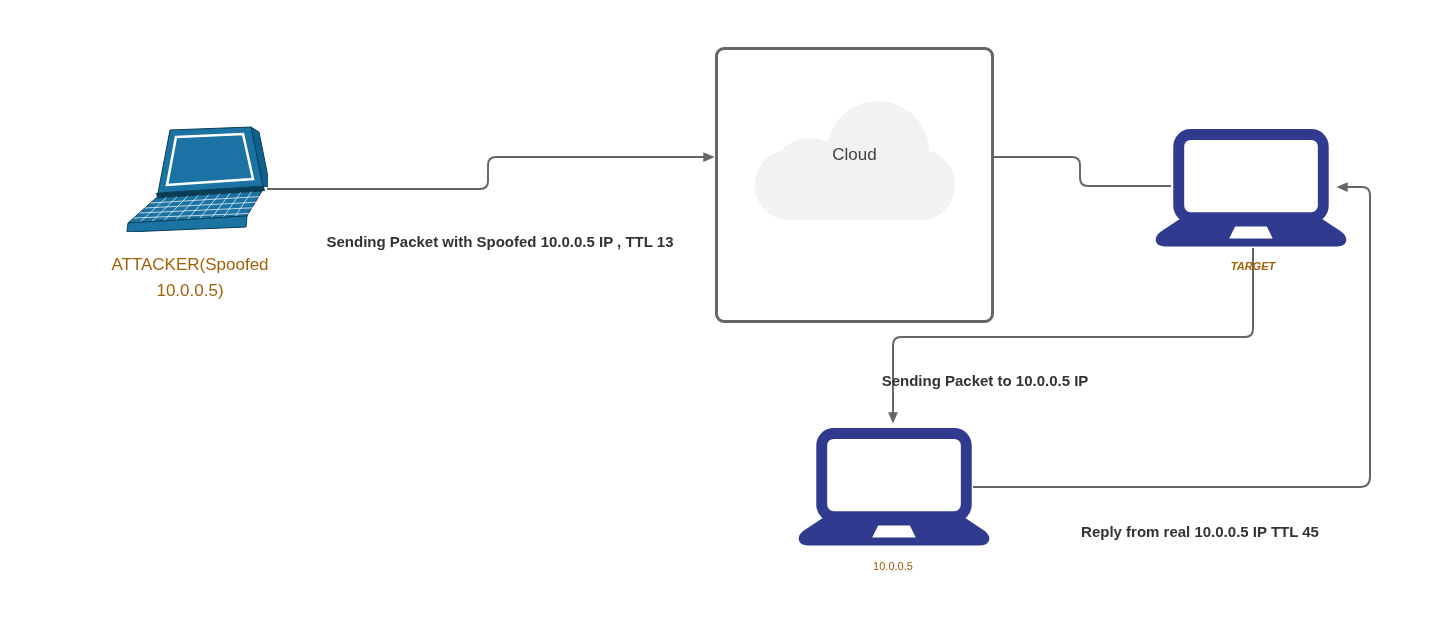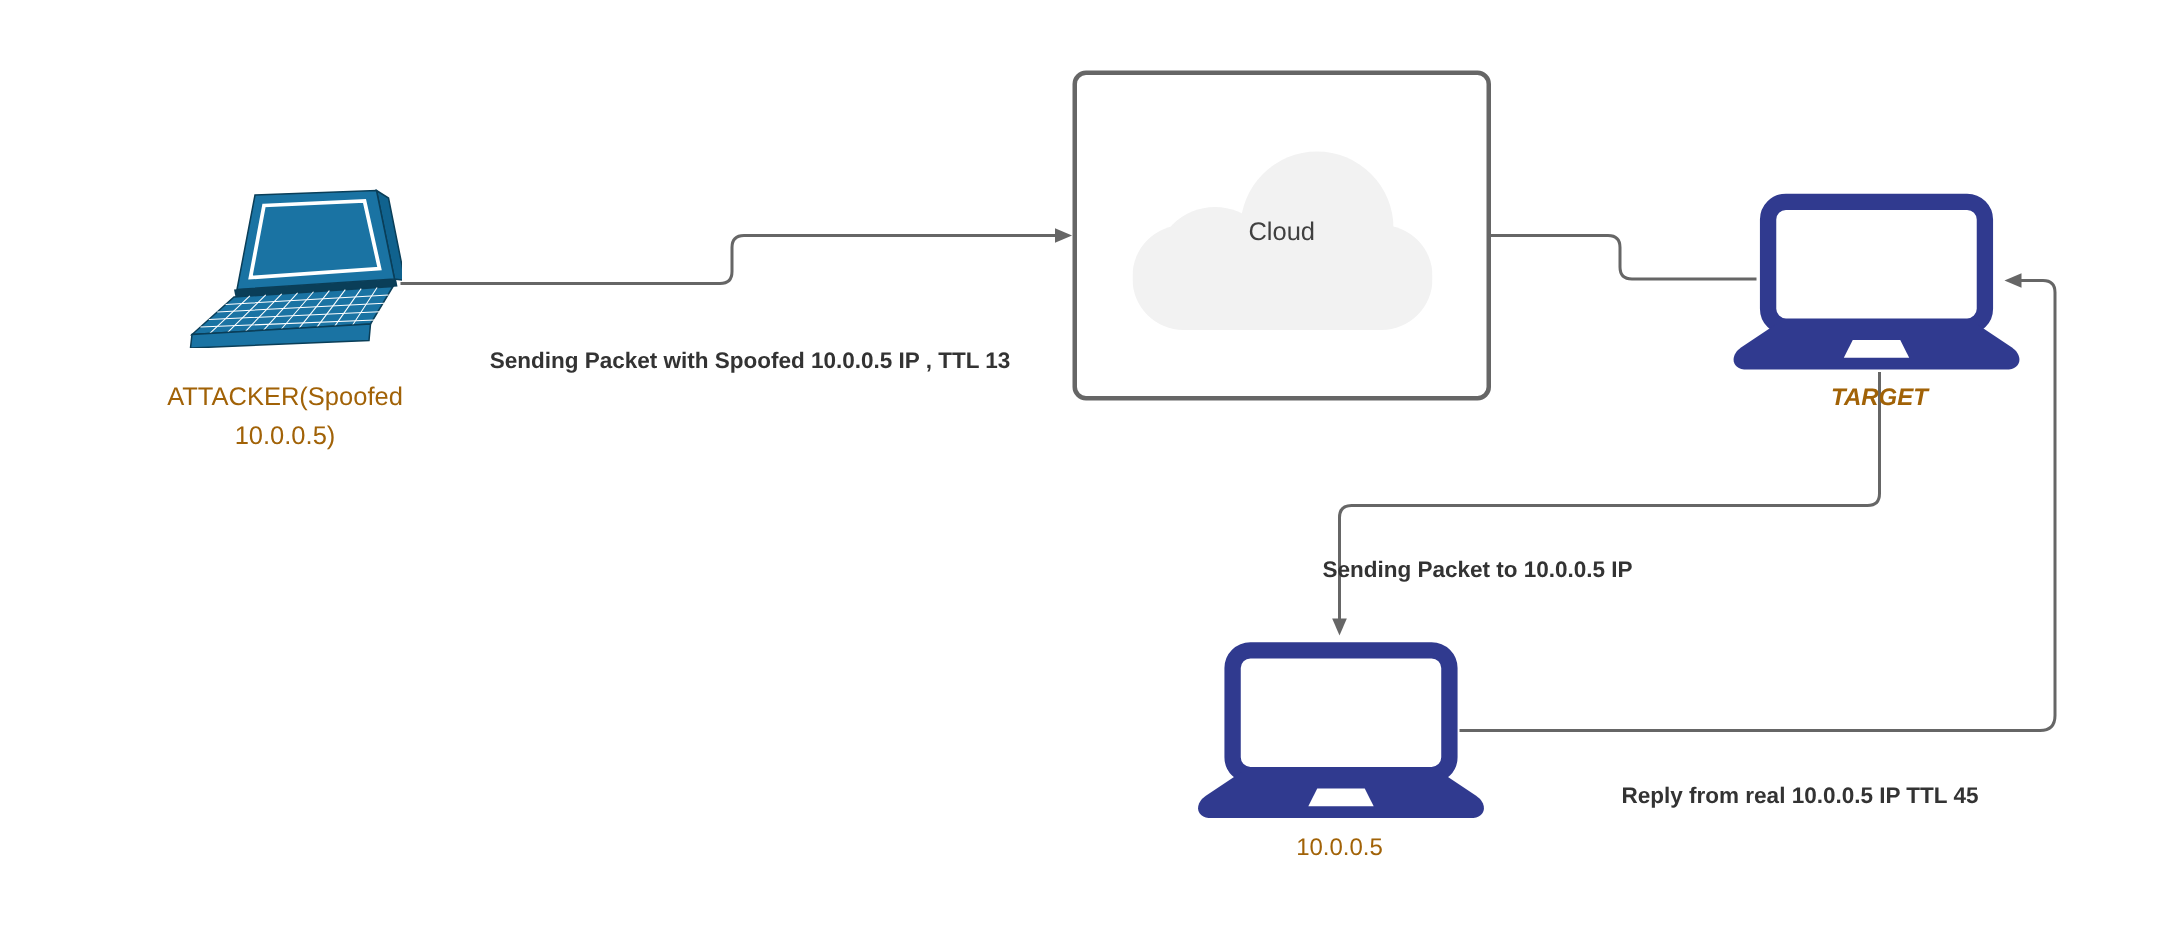--- a/index.html
+++ b/index.html
@@ -11,29 +11,29 @@
     overflow:hidden;
   }
   .connectors{position:absolute;left:0;top:0;width:1449px;height:622px;z-index:1;}
   .node-icon{position:absolute;z-index:2;}
   .node-label{
     position:absolute;z-index:3;
     color:#a16207;font-size:17px;line-height:26px;
     text-align:center;white-space:nowrap;
     transform:translate(-50%,0);
   }
-  .node-label.small{font-size:16px;line-height:20px;transform:translate(-50%,-50%);}
+  .node-label.small{font-size:11px;line-height:20px;transform:translate(-50%,-50%);}
   .node-label.emph{font-weight:700;font-style:italic;}
   .edge-label{
     position:absolute;z-index:3;
     color:#333333;font-size:15px;font-weight:700;
     white-space:nowrap;transform:translate(-50%,-50%);margin-top:44px;
   }
   .cloud-box{
-    position:absolute;left:715px;top:47px;width:279px;height:220px;
+    position:absolute;left:715px;top:47px;width:279px;height:276px;
     border:3px solid #666666;border-radius:9px;background:#ffffff;
     box-sizing:border-box;z-index:2;
   }
   .cloud-shape{position:absolute;left:37px;top:50px;width:200px;height:120px;}
   .cloud-label{
     position:absolute;left:0;top:95px;width:100%;text-align:center;
     color:#404040;font-size:17px;
   }
 </style>
 </head>

